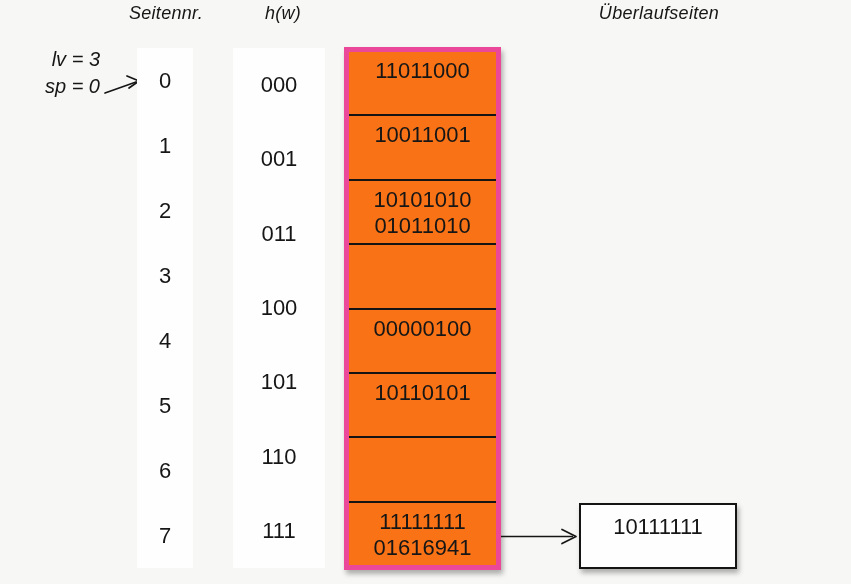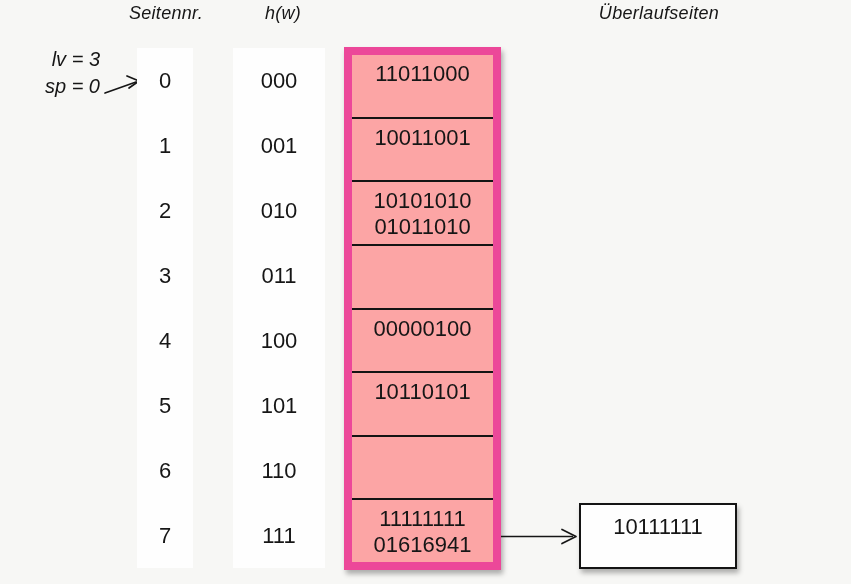--- a/index.html
+++ b/index.html
@@ -73,22 +73,22 @@
   }
 
   
   .bucket-table {
     position: absolute;
     left: 344px;
     top: 47px;
     width: 157px;
     height: 523px;
     box-sizing: border-box;
-    background: #fca5a5;
-    border: 8px solid #ec4899;
+    background: #f97316;
+    border: 5px solid #ec4899;
     box-shadow: 2px 4px 5px rgba(0,0,0,0.30);
     display: flex;
     flex-direction: column;
   }
   .bucket-cell {
     flex: 1 1 0;
     box-sizing: border-box;
     text-align: center;
     padding-top: 6px;
     font-size: 22px;
@@ -149,21 +149,20 @@
     <div class="strip-cell">3</div>
     <div class="strip-cell">4</div>
     <div class="strip-cell">5</div>
     <div class="strip-cell">6</div>
     <div class="strip-cell">7</div>
   </div>
 
   <div class="strip strip-hash">
     <div class="strip-cell">000</div>
     <div class="strip-cell">001</div>
-    <div class="strip-cell">010</div>
     <div class="strip-cell">011</div>
     <div class="strip-cell">100</div>
     <div class="strip-cell">101</div>
     <div class="strip-cell">110</div>
     <div class="strip-cell">111</div>
   </div>
 
   <div class="bucket-table">
     <div class="bucket-cell">
       <div class="entry">11011000</div>

